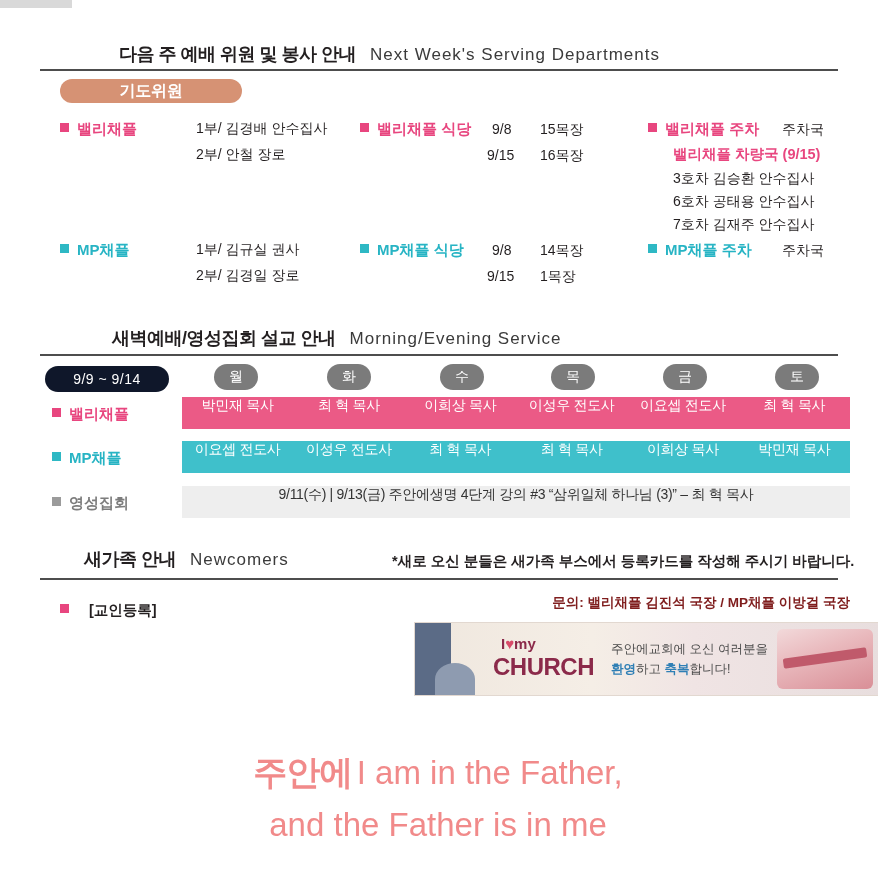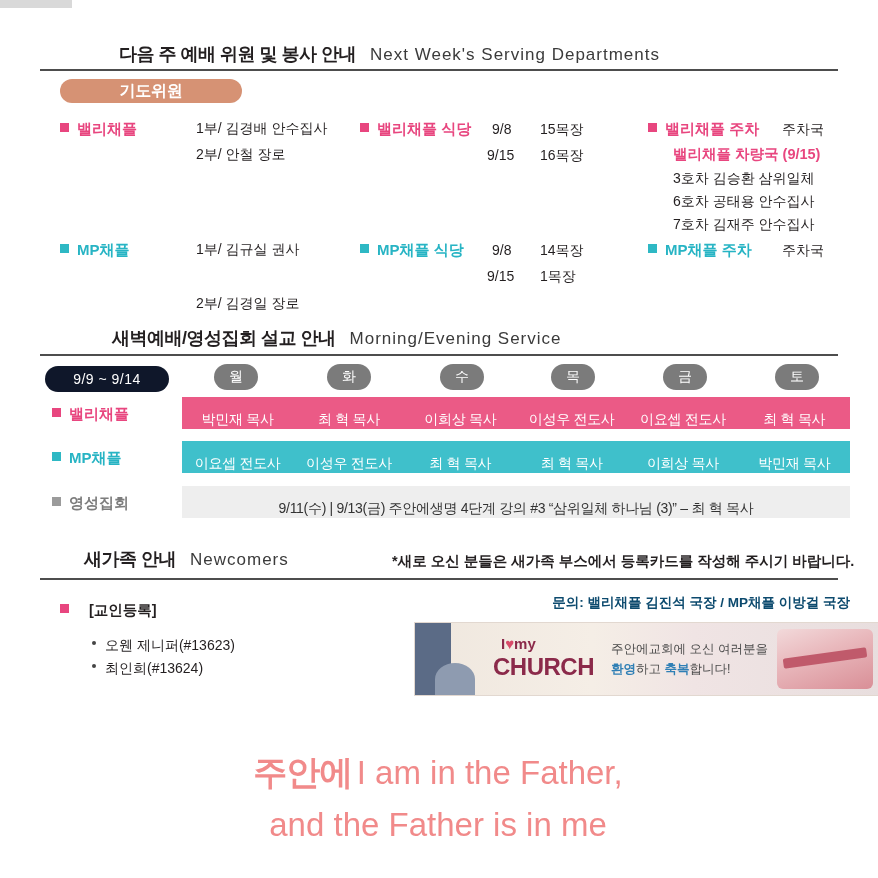--- a/index.html
+++ b/index.html
@@ -114,21 +114,21 @@
     font-size: 14px;
     display: flex;
     align-items: center;
     justify-content: center;
     letter-spacing: 0.5px;
   }
   .bar {
     position: absolute;
     height: 32px;
     display: flex;
-    align-items: flex-end;
+    align-items: flex-start;
   }
   .bar.pink { background: #eb5a86; }
   .bar.teal { background: #3fc0cb; }
   .bar.gray { background: #eeeeee; }
   .cell {
     flex: 1 1 0;
     display: flex;
     align-items: center;
     justify-content: center;
     color: #ffffff;
@@ -143,21 +143,21 @@
 
   
   .note-bold {
     font-size: 14.5px;
     font-weight: bold;
     color: #231f20;
   }
   .contact {
     font-size: 13.5px;
     font-weight: bold;
-    color: #0c4a6e;
+    color: #7f1d1d;
     text-align: right;
   }
   .bulleted {
     position: absolute;
     font-size: 14px;
     color: #231f20;
   }
   .bulleted div {
     margin-bottom: 5px;
   }
@@ -279,21 +279,21 @@
   <div class="abs" style="left:60px; top:120px;">
     <div class="row-line"><span class="sq pink"></span><span class="lbl-pink">밸리채플</span></div>
   </div>
   <div class="abs txt" style="left:196px; top:120px;">1부/ 김경배 안수집사</div>
   <div class="abs txt" style="left:196px; top:146px;">2부/ 안철 장로</div>
 
   <div class="abs" style="left:60px; top:241px;">
     <div class="row-line"><span class="sq teal"></span><span class="lbl-teal">MP채플</span></div>
   </div>
   <div class="abs txt" style="left:196px; top:241px;">1부/ 김규실 권사</div>
-  <div class="abs txt" style="left:196px; top:267px;margin-top:28px;">2부/ 김경일 장로</div>
+  <div class="abs txt" style="left:196px; top:267px;">2부/ 김경일 장로</div>
 
   <div class="abs" style="left:360px; top:120px;">
     <div class="row-line"><span class="sq pink"></span><span class="lbl-pink">밸리채플 식당</span></div>
   </div>
   <div class="abs txt" style="left:492px; top:121px;">9/8</div>
   <div class="abs txt" style="left:540px; top:121px;">15목장</div>
   <div class="abs txt" style="left:487px; top:147px;">9/15</div>
   <div class="abs txt" style="left:540px; top:147px;">16목장</div>
 
   <div class="abs" style="left:360px; top:241px;">
@@ -302,21 +302,21 @@
   <div class="abs txt" style="left:492px; top:242px;">9/8</div>
   <div class="abs txt" style="left:540px; top:242px;">14목장</div>
   <div class="abs txt" style="left:487px; top:268px;">9/15</div>
   <div class="abs txt" style="left:540px; top:268px;">1목장</div>
 
   <div class="abs" style="left:648px; top:120px;">
     <div class="row-line"><span class="sq pink"></span><span class="lbl-pink">밸리채플 주차</span></div>
   </div>
   <div class="abs txt" style="left:782px; top:121px;">주차국</div>
   <div class="abs" style="left:673px; top:145px; font-size:14.5px; font-weight:bold; color:#e8467f;">밸리채플 차량국 (9/15)</div>
-  <div class="abs txt" style="left:673px; top:170px;">3호차 김승환 삼위일체</div>
+  <div class="abs txt" style="left:673px; top:170px;">3호차 김승환 안수집사</div>
   <div class="abs txt" style="left:673px; top:193px;">6호차 공태용 안수집사</div>
   <div class="abs txt" style="left:673px; top:216px;">7호차 김재주 안수집사</div>
 
   <div class="abs" style="left:648px; top:241px;">
     <div class="row-line"><span class="sq teal"></span><span class="lbl-teal">MP채플 주차</span></div>
   </div>
   <div class="abs txt" style="left:782px; top:242px;">주차국</div>
 
   <div class="section-head" style="left:112px; top:326px;">
     <span class="sec-ko">새벽예배/영성집회 설교 안내</span>
@@ -370,24 +370,20 @@
   </div>
   <div class="abs note-bold" style="left:392px; top:552px;">*새로 오신 분들은 새가족 부스에서 등록카드를 작성해 주시기 바랍니다.</div>
   <div class="rule" style="left:40px; top:578px; width:798px;"></div>
 
   <div class="abs contact" style="left:440px; top:594px; width:410px;">문의: 밸리채플 김진석 국장 / MP채플 이방걸 국장</div>
 
   <div class="abs" style="left:60px; top:601px;">
     <span class="sq pink"></span><span style="font-size:14.5px; font-weight:bold; color:#231f20;padding-left:12px;">[교인등록]</span>
   </div>
 
-  <div class="bulleted" style="left:92px; top:637px;">
-    <div><span class="dot"></span><span>오웬 제니퍼(#13623)</span></div>
-    <div><span class="dot"></span><span>최인희(#13624)</span></div>
-  </div>
 
   <div class="banner">
     <div class="leftblock"></div>
     <div class="leftblock2"></div>
     <div class="ilove">
       <span>I</span><span class="heart">♥</span><span>my</span>
     </div>
     <div class="church">CHURCH</div>
     <div class="msg1">주안에교회에 오신 여러분을</div>
     <div class="msg2">

